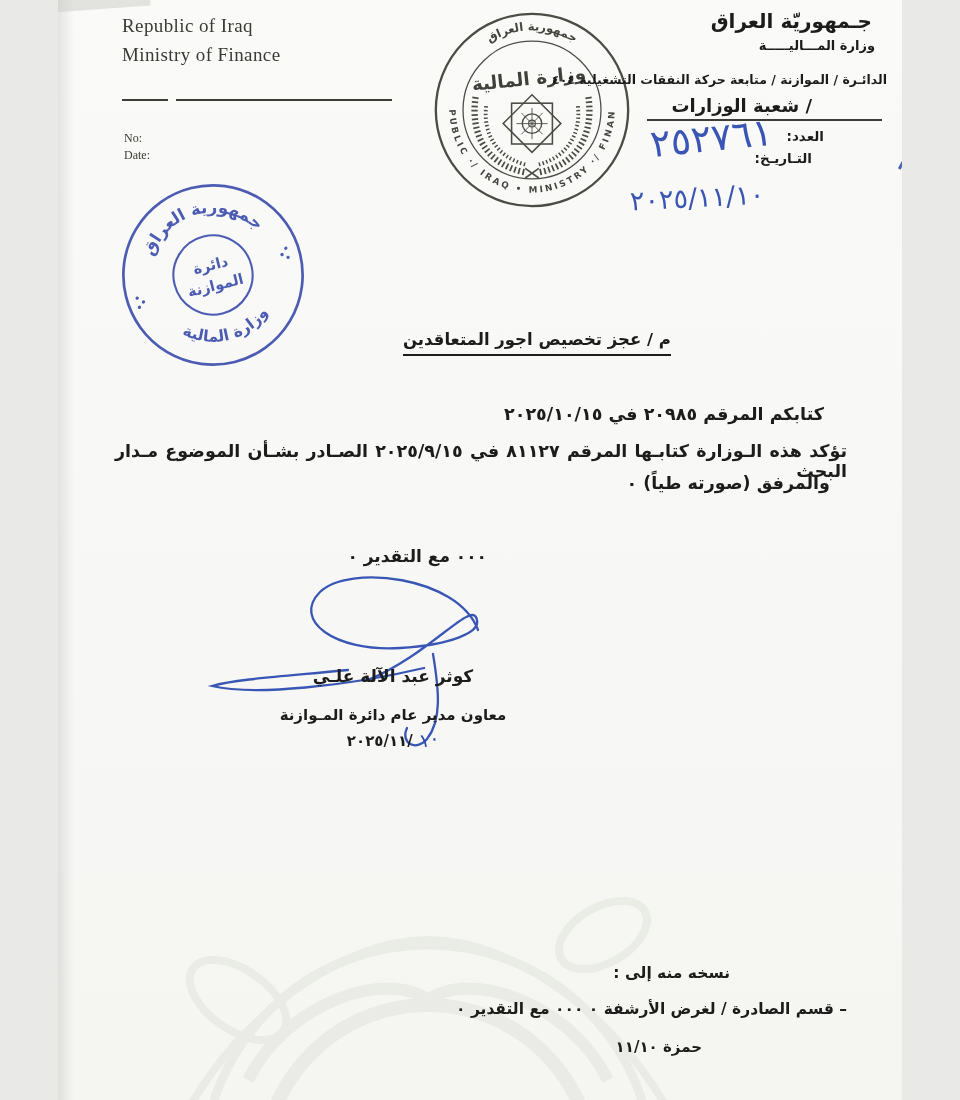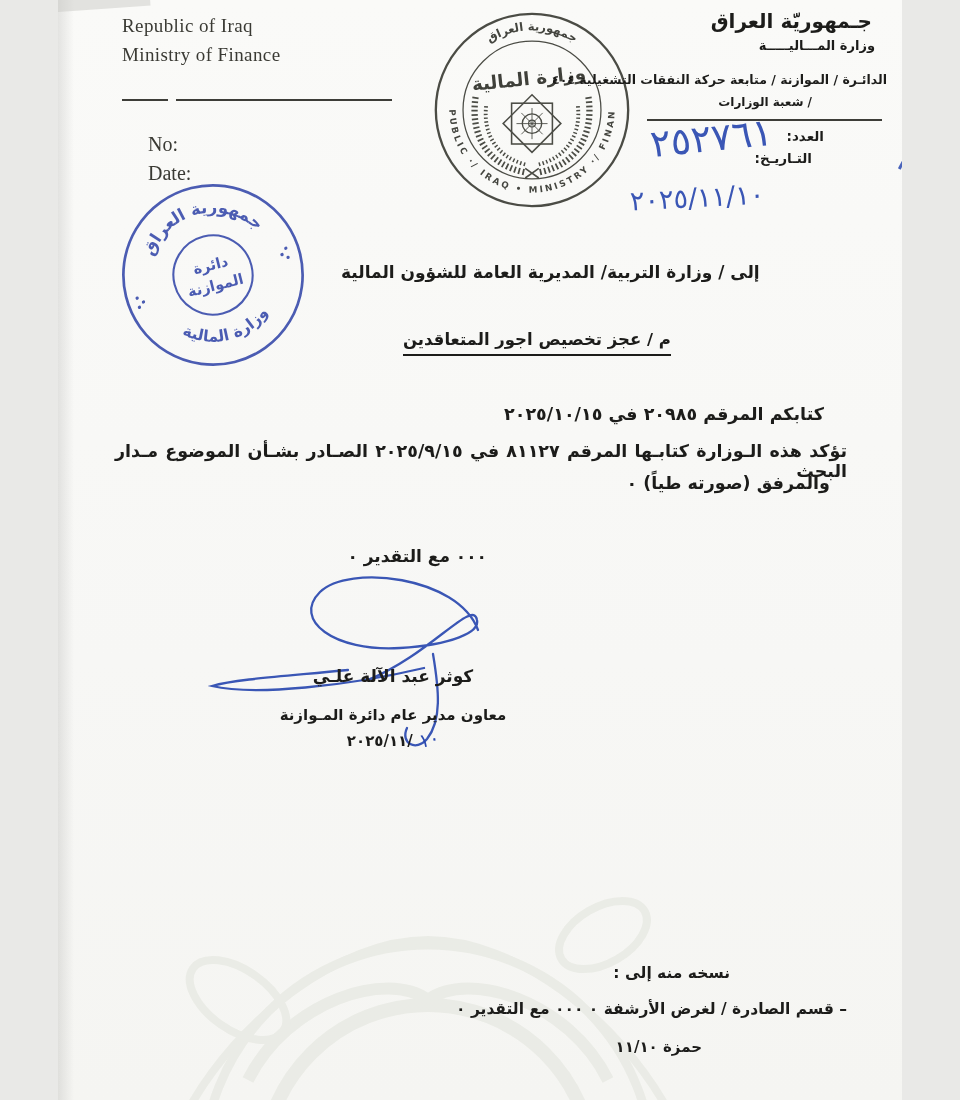--- a/index.html
+++ b/index.html
@@ -11,25 +11,25 @@
   .page::before{content:"";position:absolute;left:0;top:0;bottom:0;width:16px;
     background:linear-gradient(90deg,rgba(110,110,108,.16),transparent);pointer-events:none;}
   .corner-shade{position:absolute;left:-8px;top:-9px;width:100px;height:18px;background:#c9c9c6;
     transform:rotate(-4deg);opacity:.5;}
   .abs{position:absolute;}
   .ar{direction:rtl;unicode-bidi:plaintext;font-weight:bold;color:#1c1c1a;}
   .en-head{font-family:"Liberation Serif","DejaVu Serif",serif;color:#3a3a34;
     font-size:19px;line-height:1.5;letter-spacing:.4px;left:64px;top:12px;}
   .rule{height:2px;background:#3d3d38;}
   .no-date{font-family:"Liberation Serif","DejaVu Serif",serif;color:#3a3a34;
-    font-size:20px;line-height:1.45;left:66px;top:130px;margin-left:24px;}
+    font-size:12px;line-height:1.45;left:66px;top:130px;}
   .hdr-country{right:30px;top:9px;font-size:20px;}
   .hdr-ministry{right:27px;top:38px;font-size:13px;}
   .hdr-dept{right:15px;top:72px;font-size:12.5px;}
-  .hdr-division{right:90px;top:95px;font-size:12px;margin-left:16px;}
+  .hdr-division{right:90px;top:95px;font-size:18px;margin-left:16px;}
   .hdr-underline{right:20px;top:119px;width:235px;height:1.6px;background:#3d3d38;}
   .lbl-num{right:78px;top:128px;font-size:13.5px;}
   .lbl-date{right:90px;top:150px;font-size:13.5px;}
   .ink{color:#2a49b0;}
   .hw-number{left:592px;top:116px;font-size:38px;font-weight:normal;direction:ltr;
     letter-spacing:9px;transform:rotate(-6deg);opacity:.92;}
   .hw-number-slash{left:852px;top:120px;width:2.5px;height:52px;background:#2a49b0;
     transform:rotate(28deg);opacity:.85;}
   .hw-date{left:572px;top:182px;font-size:27px;font-weight:normal;direction:ltr;
     letter-spacing:4px;transform:rotate(-3deg);opacity:.92;}
@@ -145,21 +145,20 @@
     <g fill="#2b3fa6">
       <circle cx="-76" cy="4" r="1.6"></circle>
         <circle cx="-71" cy="9" r="1.6"></circle>
         <circle cx="-76" cy="13" r="1.6"></circle>
       <circle cx="74" cy="-8" r="1.6"></circle>
         <circle cx="69" cy="-3" r="1.6"></circle>
         <circle cx="74" cy="1" r="1.6"></circle>
     </g>
   </svg>
 
-  <div class="abs ar addressee">إلى / وزارة التربية/ المديرية العامة للشؤون المالية</div>
   <div class="abs ar subject">م / عجز تخصيص اجور المتعاقدين</div>
 
   <div class="abs ar body-line line1">كتابكم المرقم ٢٠٩٨٥ في ٢٠٢٥/١٠/١٥</div>
   <div class="abs ar body-line line2">تؤكد هذه الـوزارة كتابـها المرقم ٨١١٢٧ في ٢٠٢٥/٩/١٥ الصـادر بشـأن الموضوع مـدار البحث</div>
   <div class="abs ar body-line line3">والمرفق (صورته طياً) ٠</div>
   <div class="abs ar closing">٠٠٠ مع التقدير ٠</div>
 
   <svg class="abs sig-svg" viewBox="0 0 330 212" fill="none" stroke="#2a49b0" stroke-width="2.3" stroke-linecap="round" opacity=".92">
     <path d="M 282 72 C 262 18 152 6 124 34 C 96 62 138 94 204 90 C 256 87 284 74 281 62 C 277 40 235 96 172 122"></path>
     <path d="M 228 110 C 152 128 58 138 16 128 C 40 121 92 118 152 112"></path>

